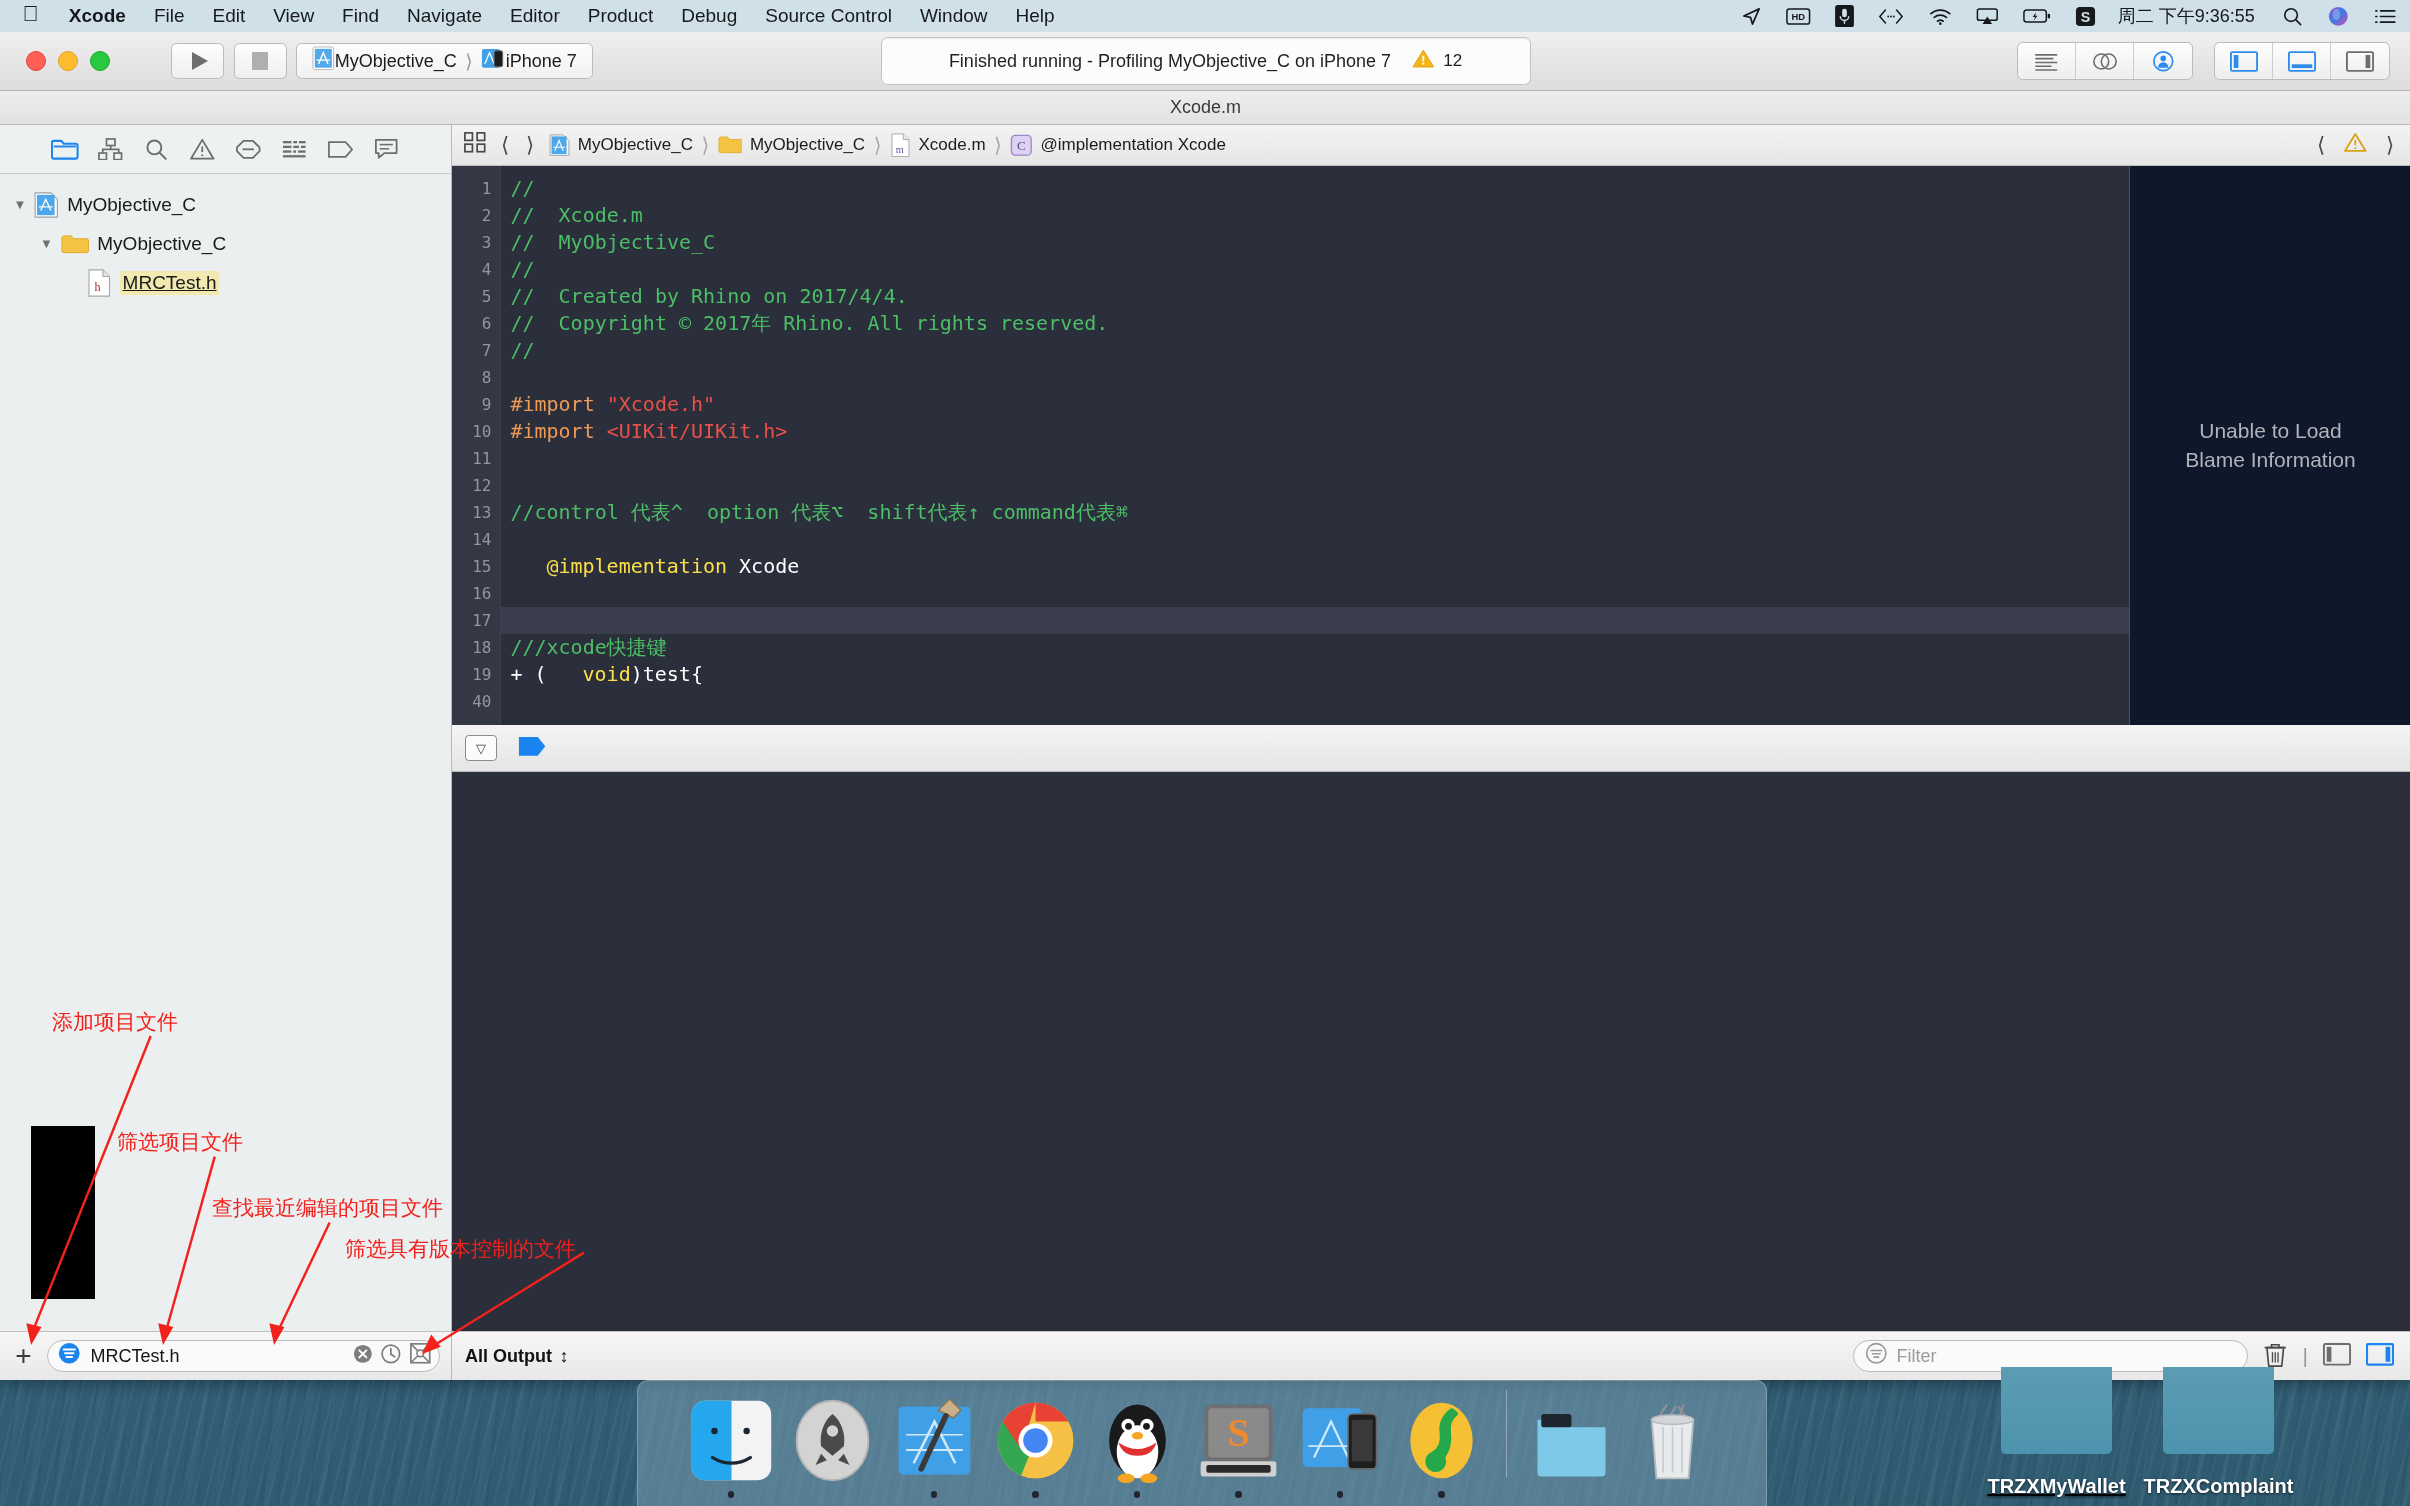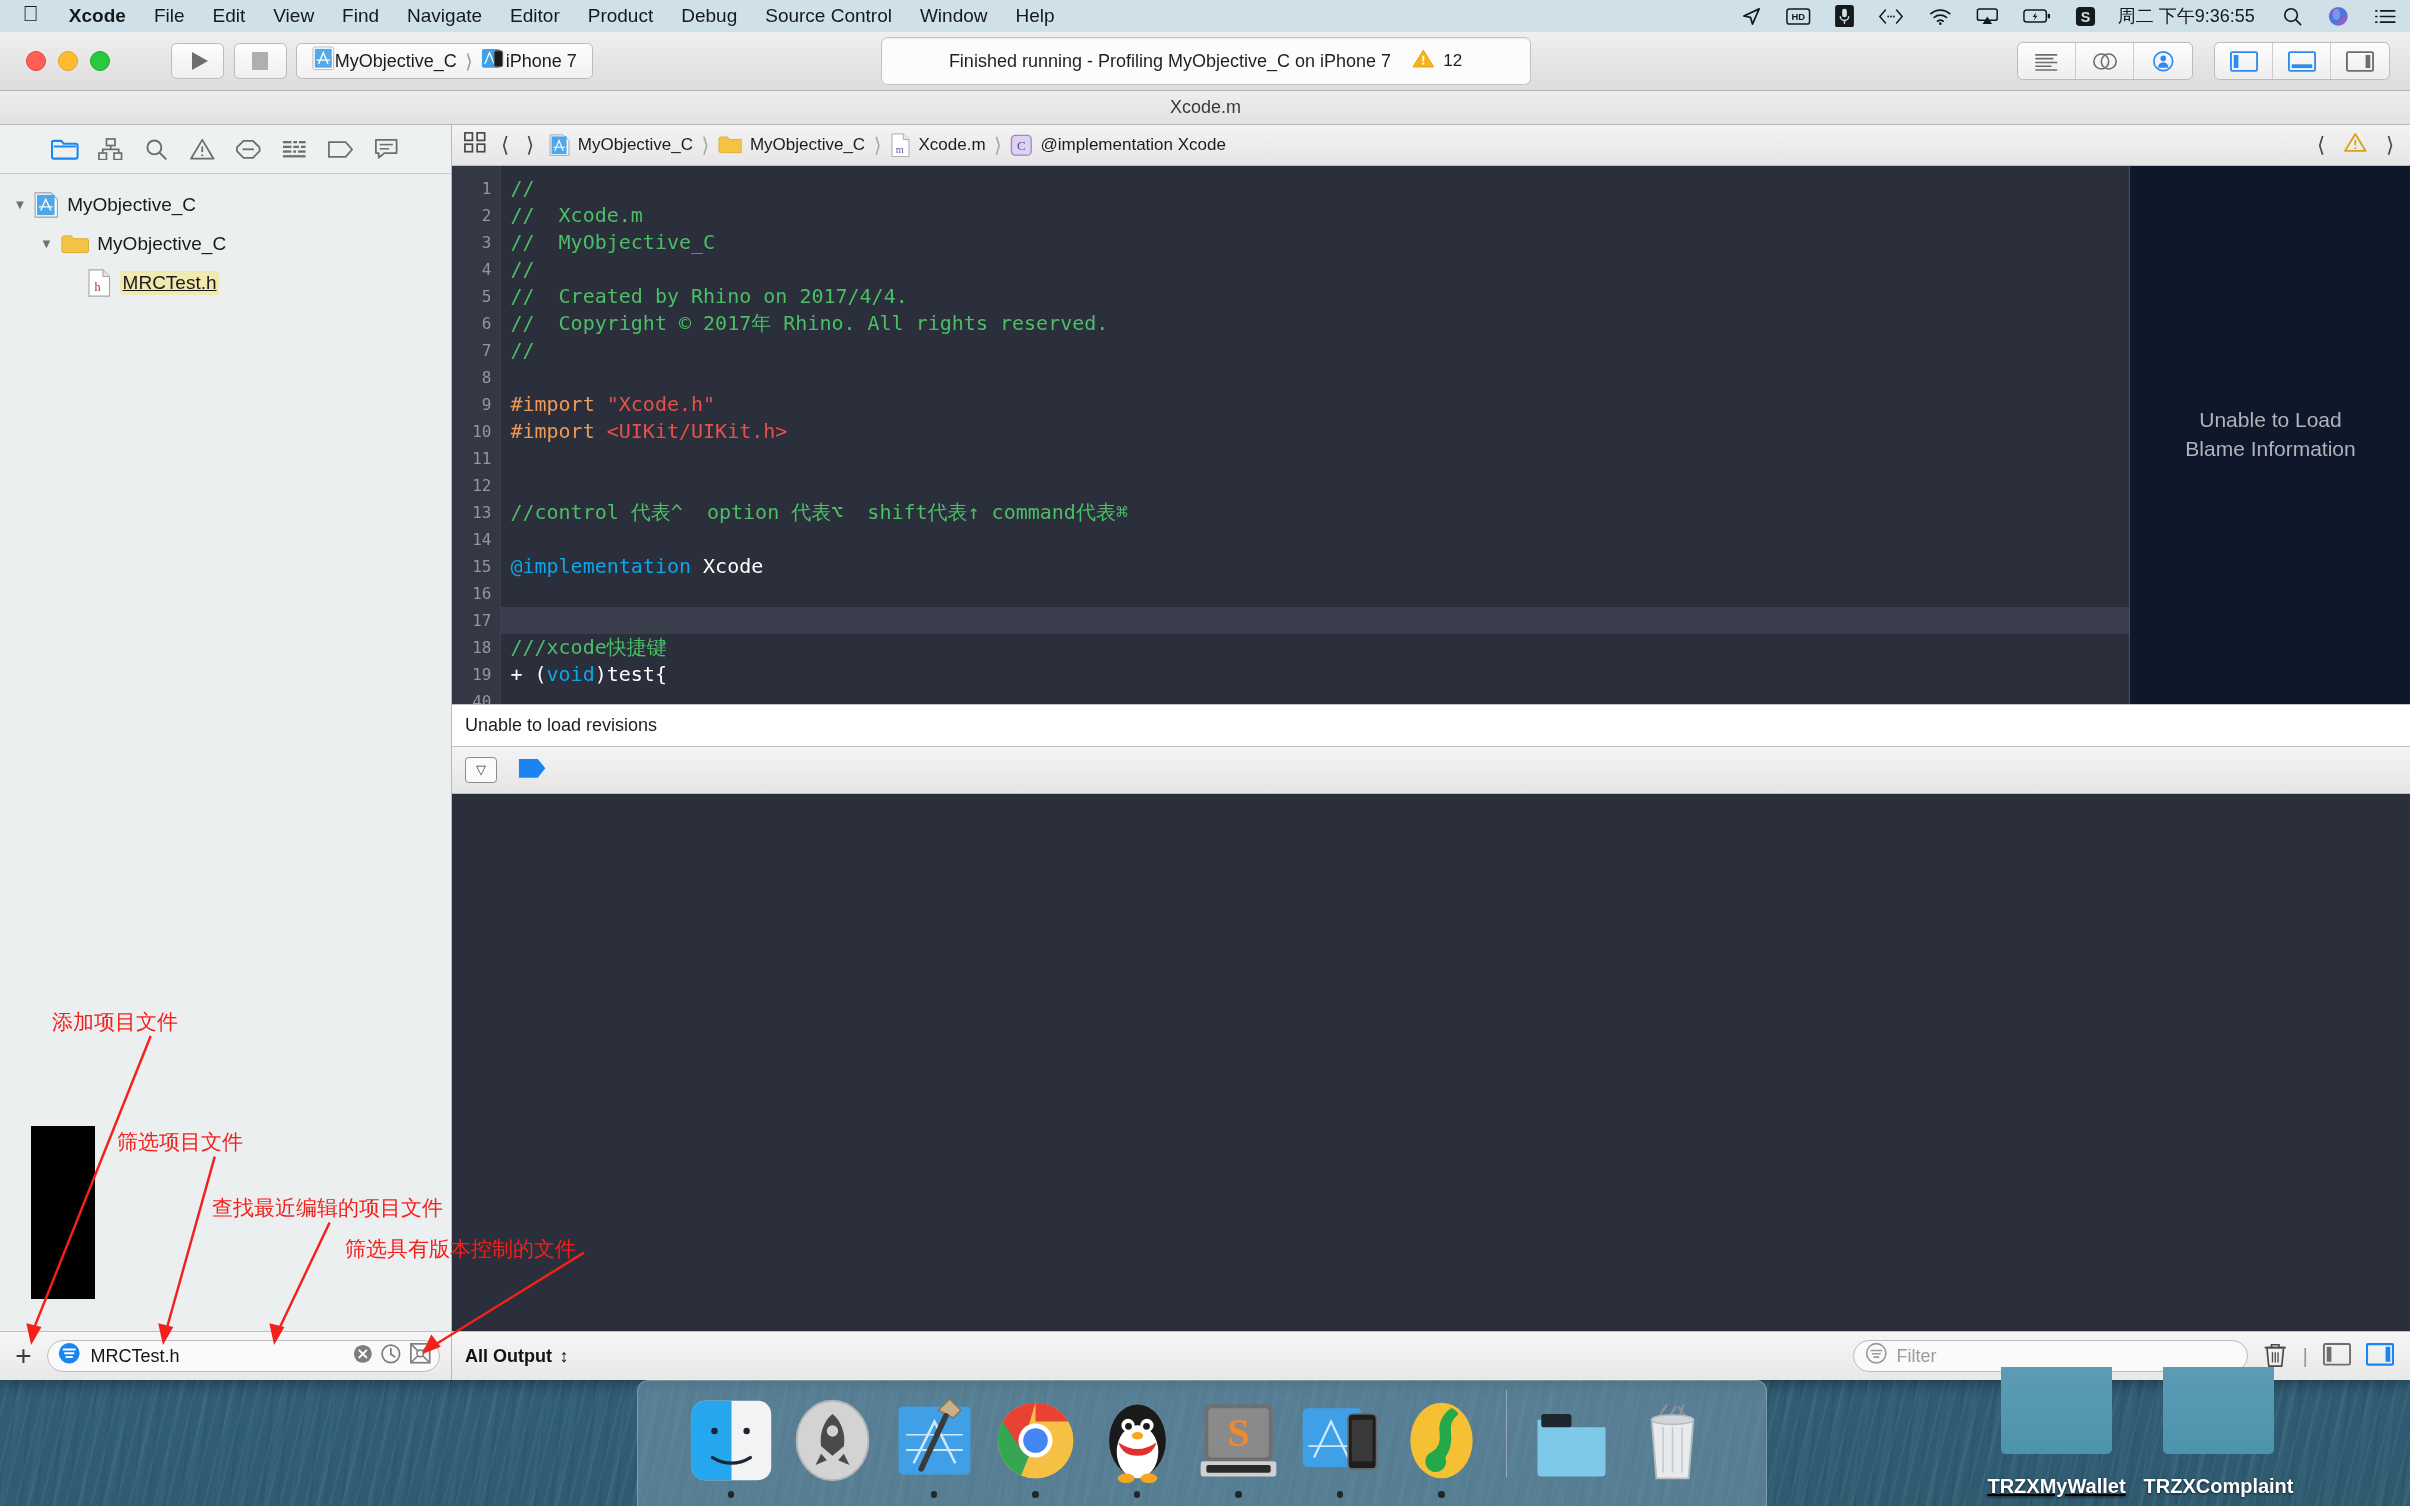--- a/index.html
+++ b/index.html
@@ -187,21 +187,21 @@
   .code {
     flex: 1; padding: 9.4px 0 0 9.4px;
     font-family: "DejaVu Sans Mono", monospace; font-size: 20px;
     color: #e6e6e6; white-space: pre; overflow: hidden;
   }
   .code div { height: 27px; line-height: 27px; }
   .code .cur { background: #3a3e4d; margin-left: -9.4px; padding-left: 9.4px; }
   .cmt { color: #4bbf66; }
   .pre { color: #ee9a55; }
   .str { color: #e8514a; }
-  .kw  { color: #0ea5e9; }
+  .kw  { color: #fde047; margin-left: 36px; }
   .idf { color: #ffffff; }
 
   
   .blame-pane {
     width: 282px; flex: 0 0 282px; background: #0f172a;
     border-left: 0.9px solid #4c505c;
     display: flex; align-items: center; justify-content: center;
     color: #b0b3ba; font-size: 21px; line-height: 1.35; text-align: center;
   }
 
@@ -759,23 +759,20 @@
             <div class="code" id="code"><div><span class="cmt">//</span></div><div><span class="cmt">//  Xcode.m</span></div><div><span class="cmt">//  MyObjective_C</span></div><div><span class="cmt">//</span></div><div><span class="cmt">//  Created by Rhino on 2017/4/4.</span></div><div><span class="cmt">//  Copyright © 2017年 Rhino. All rights reserved.</span></div><div><span class="cmt">//</span></div><div>&nbsp;</div><div><span class="pre">#import </span><span class="str">"Xcode.h"</span></div><div><span class="pre">#import </span><span class="str">&lt;UIKit/UIKit.h&gt;</span></div><div>&nbsp;</div><div>&nbsp;</div><div><span class="cmt">//control 代表^  option 代表⌥  shift代表↑ command代表⌘</span></div><div>&nbsp;</div><div><span class="kw">@implementation </span><span class="idf">Xcode</span></div><div>&nbsp;</div><div class="cur">&nbsp;</div><div><span class="cmt">///xcode快捷键</span></div><div><span class="idf">+ (</span><span class="kw">void</span><span class="idf">)test{</span></div><div>&nbsp;</div></div>
           </div>
           <div class="blame-pane">
             <div>
               <div>Unable to Load</div>
               <div>Blame Information</div>
             </div>
           </div>
         </div>
 
-        <div class="revbar">
-          <span>Unable to load revisions</span>
-        </div>
 
         <div class="debugbar">
           <span class="dbg-btn">▽</span>
           <span>
             <svg width="32" height="22.6" viewBox="0 0 34 24">
                 <path d="M1 2 h20 l8 10 l-8 10 h-20 Z" fill="#1a84f0"></path>
               </svg>
           </span>
         </div>
 

